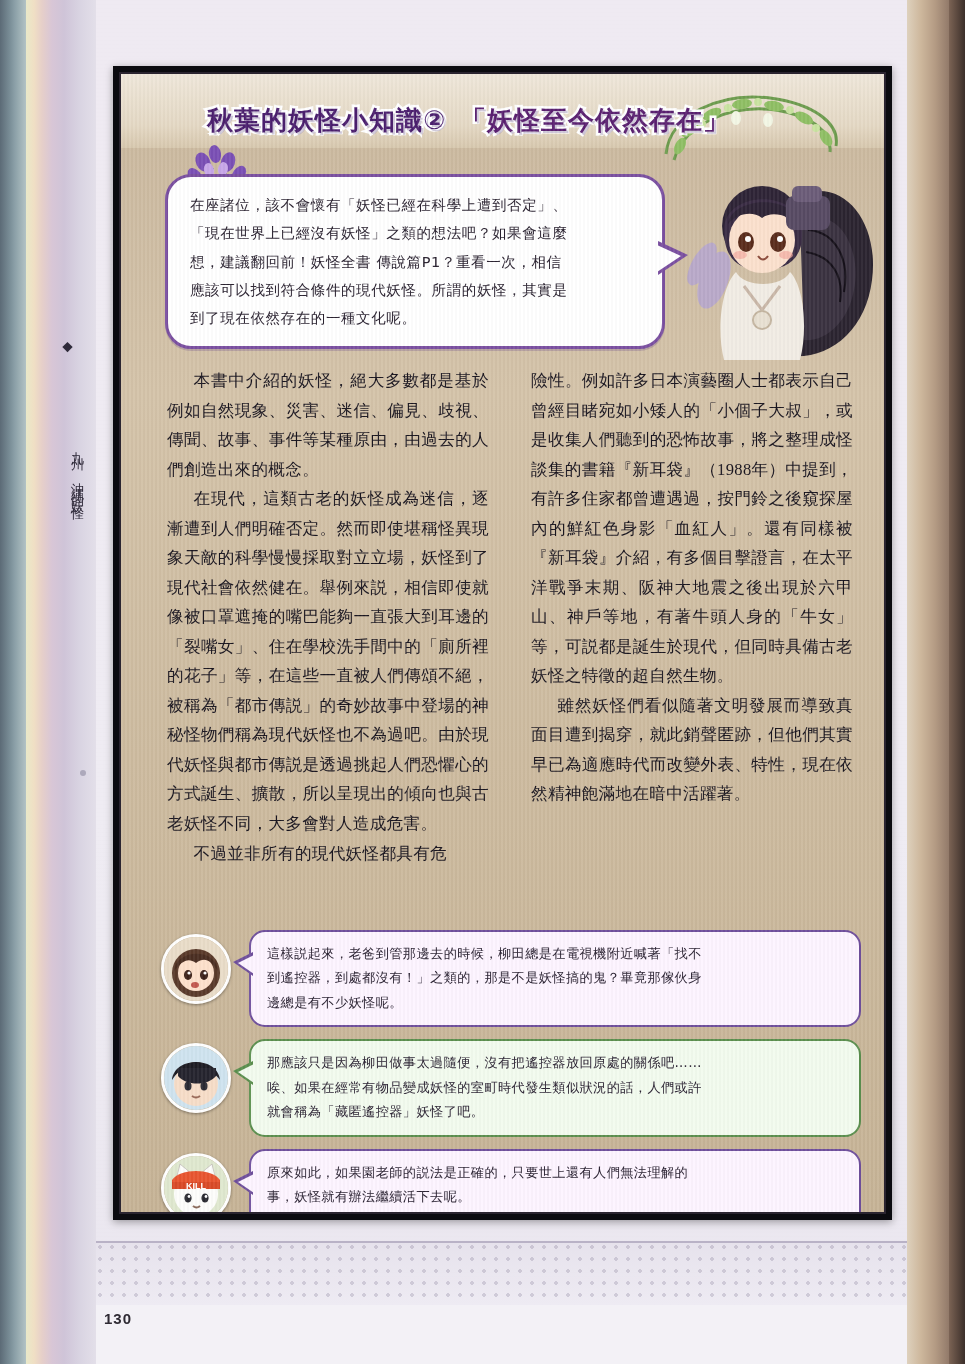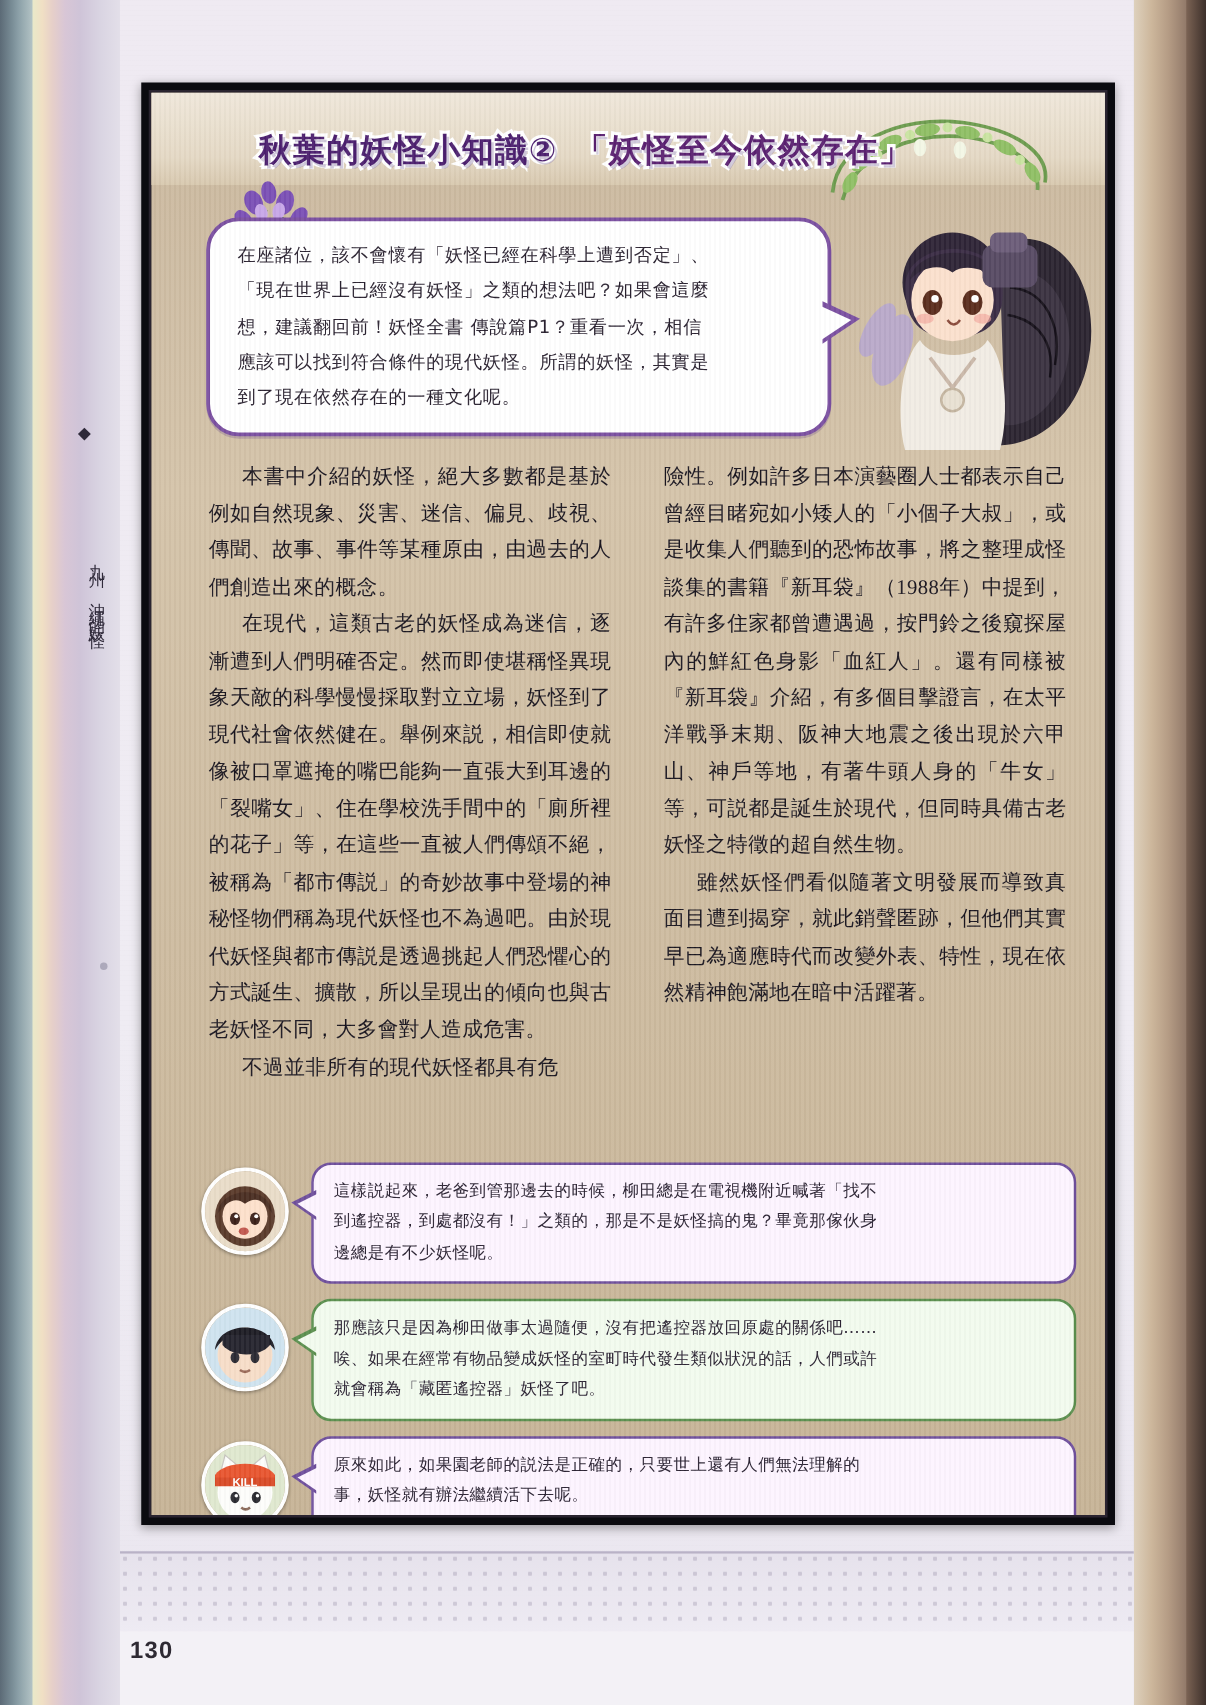--- a/index.html
+++ b/index.html
@@ -100,21 +100,21 @@
 
   
   .side-tab{position:absolute;left:52px;top:356px;width:34px;height:230px;
     writing-mode:vertical-rl;text-orientation:upright;
     font-family:"Liberation Serif", serif;font-size:13px;color:#2f2a3a;letter-spacing:6px;
     display:flex;align-items:flex-start;justify-content:center;}
   .side-diamond{position:absolute;left:62px;top:340px;font-size:11px;color:#2f2a3a;}
 
   
   .pageno{position:absolute;left:104px;top:1310px;font-family:"Liberation Sans",sans-serif;
-    font-size:19px;color:#2e2a33;font-weight:bold;letter-spacing:1px;}
+    font-size:15px;color:#2e2a33;font-weight:bold;letter-spacing:1px;}
 
   
   .leftdots{position:absolute;left:80px;top:770px;width:6px;height:6px;background:#8e8aa0;border-radius:50%;opacity:.6;}
 </style>
 </head>
 <body>
 
 <div class="page-bg"></div>
 <div class="left-strip"></div>
 <div class="left-dark"></div>

